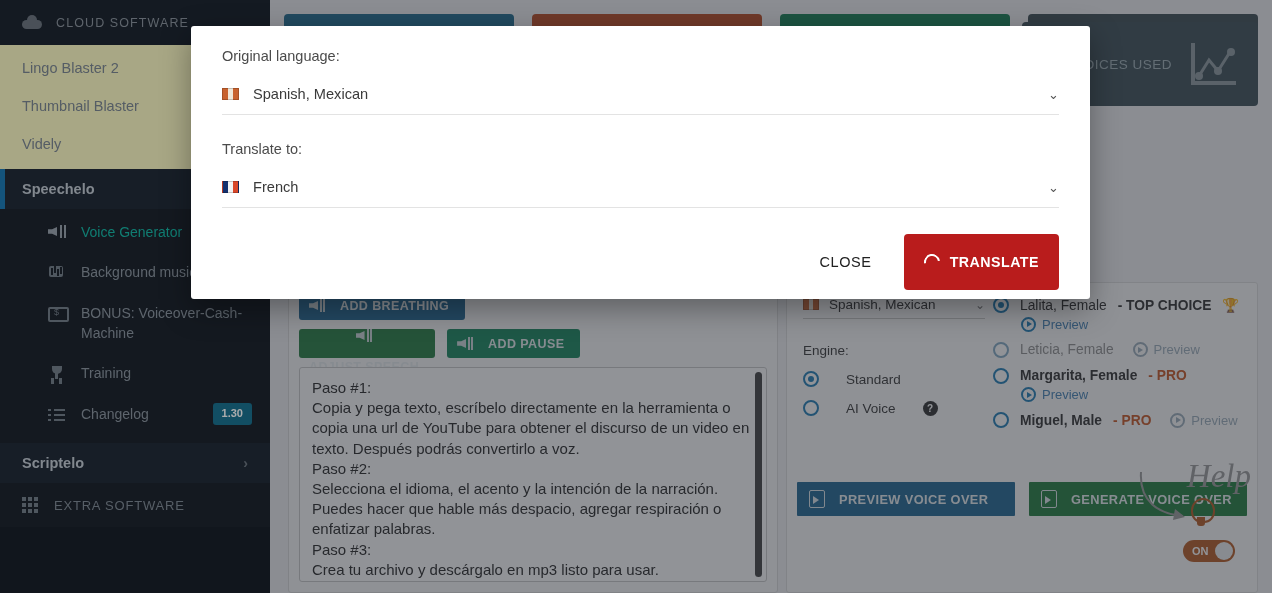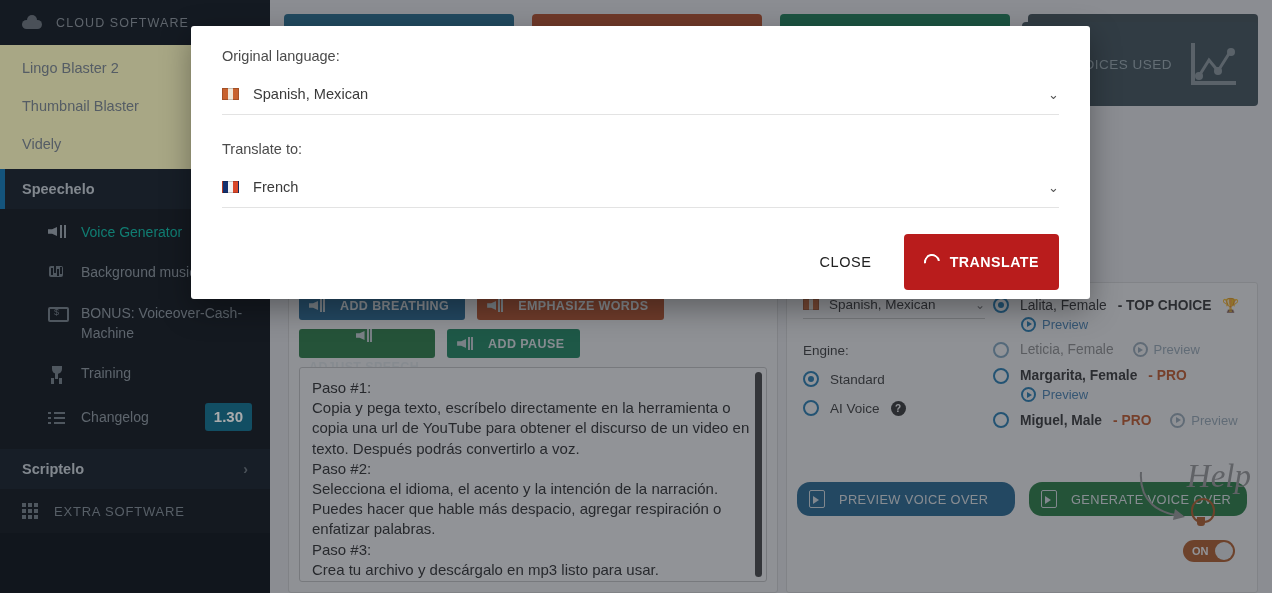--- a/index.html
+++ b/index.html
@@ -74,21 +74,21 @@
   .ico-trophy::after{content:"";position:absolute;left:7px;top:9px;width:3px;height:6px;background:#767e89;
      box-shadow: -4px 5px 0 0 #767e89, 4px 5px 0 0 #767e89;}
   .ico-list::before{content:"";position:absolute;left:0;top:3px;width:3px;height:2px;background:#767e89;
      box-shadow:0 5px 0 #767e89, 0 10px 0 #767e89;}
   .ico-list::after{content:"";position:absolute;left:6px;top:3px;width:11px;height:2px;background:#767e89;
      box-shadow:0 5px 0 #767e89, 0 10px 0 #767e89;}
   .ico-grid { display:grid; grid-template-columns: repeat(3,4px); grid-template-rows: repeat(3,4px); gap:2px; }
   .ico-grid i { background:#767e89; display:block; }
 
   .badge {
-    background: #17708f; color: #fff; font-size: 15px;
+    background: #17708f; color: #fff; font-size: 11px;
     padding: 3px 9px; border-radius: 3px; font-weight: bold;
   }
   .chev-right { color:#6d757f; font-size: 14px; }
   .sb-extra {
     display:flex; align-items:center; gap: 16px;
     padding: 14px 22px; background: #1b2029;
     color: #828a95; font-size: 13px; letter-spacing: .8px; cursor:pointer;
   }
 
   
@@ -159,21 +159,21 @@
     display:flex; align-items:center; gap:10px;
     width: 182px; border-bottom:1px solid #c8c8c8; padding-bottom:6px;
     font-size:13.5px; color:#2e2e2e; cursor:pointer;
   }
   .sel-line .chev { margin-left:auto; color:#777; font-size:12px; }
   .flag { width:16px; height:11px; flex:0 0 16px; border:1px solid rgba(0,0,0,.18); display:block; }
   .flag-mx { background: linear-gradient(to right,#c8622f 0 33%, #efe7d9 33% 66%, #c8622f 66% 100%); }
   .flag-fr { background: linear-gradient(to right,#13306e 0 33%, #f2f2f2 33% 66%, #d9472a 66% 100%); }
 
   .engine-label { margin-top: 24px; font-size:13.5px; color:#333; }
-  .radio-row { display:flex; align-items:center; gap:11px; margin-top: 13px; font-size:13.5px; color:#333; cursor:pointer;}
+  .radio-row { display:flex; align-items:center; gap:27px; margin-top: 13px; font-size:13.5px; color:#333; cursor:pointer;}
   .radio {
     width:16px; height:16px; border-radius:50%; border:2px solid #1b7ab5;
     flex:0 0 16px; position:relative; background:#fff;
   }
   .radio.on::after {
     content:""; position:absolute; left:3px; top:3px; width:6px; height:6px;
     border-radius:50%; background:#1b7ab5;
   }
   .radio.dim { border-color:#7fa7c2; }
   .qmark {
@@ -198,22 +198,22 @@
     display:inline-flex; align-items:center; justify-content:center; flex:0 0 15px;
   }
   .play::after { content:""; border-left:5px solid #1b7ab5; border-top:3.5px solid transparent; border-bottom:3.5px solid transparent; margin-left:1px;}
   .preview.dim .play { border-color:#9aacba; }
   .preview.dim .play::after { border-left-color:#9aacba; }
   .preview-sub { margin-left: 28px; margin-top: 2px; }
 
   .cta-row { position:absolute; left: 10px; right: 10px; bottom: 76px; display:flex; gap: 14px; }
   .cta {
     flex:1; height: 34px; display:flex; align-items:center; gap: 14px;
-    padding-left: 12px; color:#eaf0f3; font-size:12.8px; font-weight:normal; letter-spacing:.4px;
-    border:none; border-radius:13px; cursor:pointer;
+    padding-left: 12px; color:#eaf0f3; font-size:12.8px; font-weight:bold; letter-spacing:.4px;
+    border:none; border-radius:1px; cursor:pointer;
   }
   .cta-blue{background:#1b6391;} .cta-green{background:#1c7a39;}
   .doc-ico{width:16px;height:18px;border:1.6px solid #dfe8ec;border-radius:2px;position:relative;flex:0 0 16px;}
   .doc-ico::after{content:"";position:absolute;left:3px;top:5px;border-left:6px solid #dfe8ec;
     border-top:4px solid transparent;border-bottom:4px solid transparent;}
 
   
   .help-widget { position:absolute; right: 6px; bottom: 22px; width: 110px; height: 120px; }
   .help-word {
     position:absolute; right: 0; top: 8px;
@@ -380,24 +380,20 @@
           <circle cx="43" cy="12" r="4" fill="#8d9aa0"></circle>
         </svg>
       </span>
     </div>
 
     <section class="panel-left">
       <div class="effect-row">
         <button class="fx-btn fx-blue">
           <span class="fx-ico"></span>
           <span>ADD BREATHING</span>
-        </button>
-        <button class="fx-btn fx-orange">
-          <span class="fx-ico"></span>
-          <span>EMPHASIZE WORDS</span>
         </button>
       </div>
       <div class="effect-row">
         <button class="fx-btn fx-green">
           <span class="fx-ico"></span>
           <span>ADJUST SPEECH</span>
         </button>
         <button class="fx-btn fx-teal">
           <span class="fx-ico"></span>
           <span>ADD PAUSE</span>

